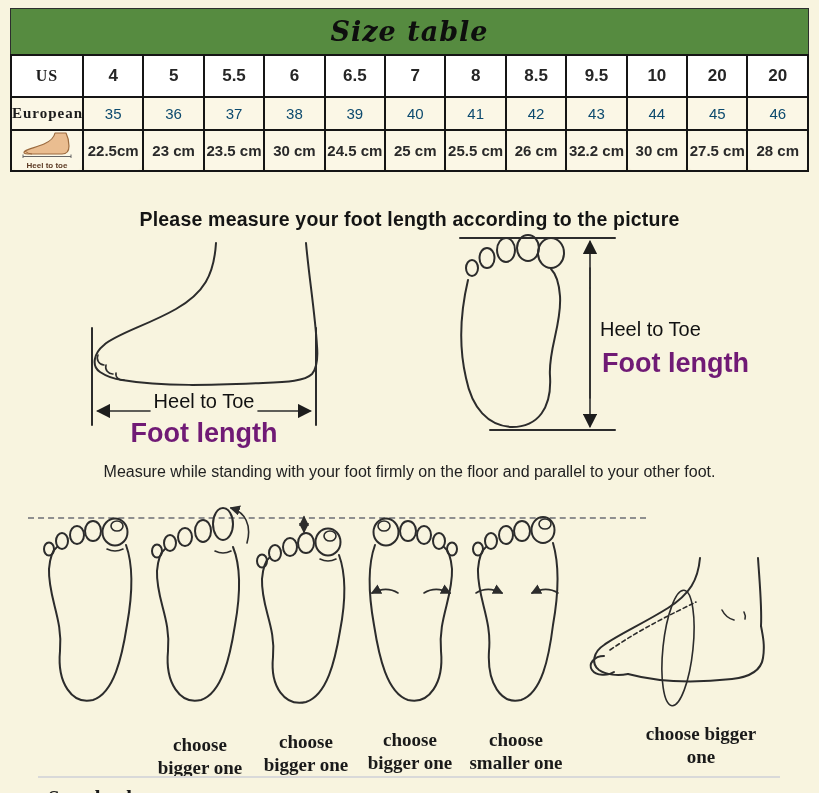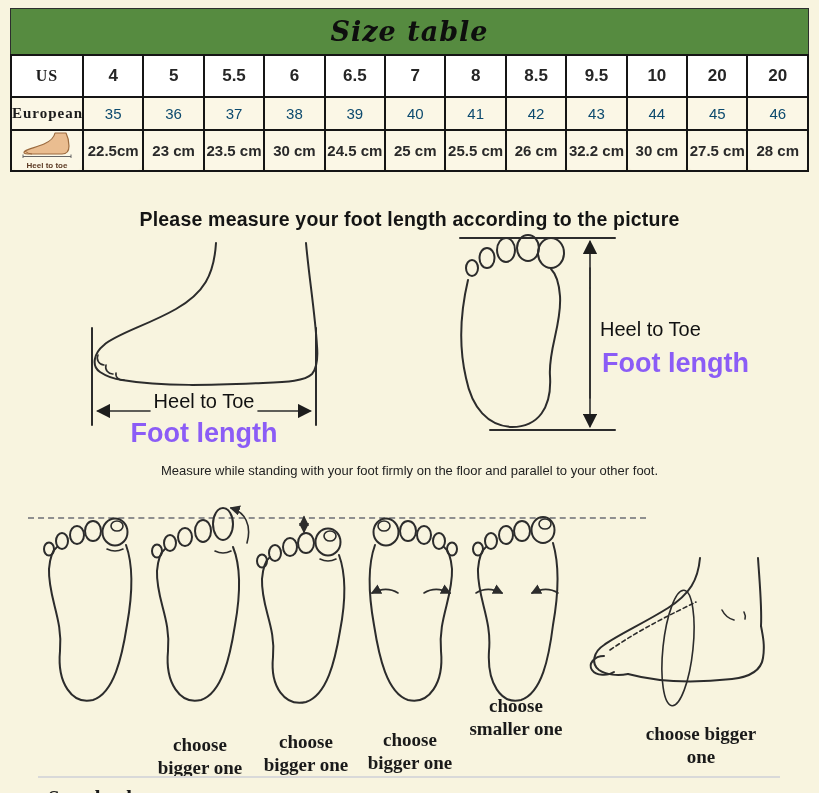--- a/index.html
+++ b/index.html
@@ -39,42 +39,42 @@
   tr.row-len td{font-weight:bold;font-size:15px;color:#2a2a2a;}
   .icon-cell{display:flex;flex-direction:column;align-items:center;justify-content:center;line-height:1;}
   .icon-cell .cap{font-size:8px;color:#5c3a24;margin-top:1px;font-family:"Liberation Sans",sans-serif;}
   
   .heading{
     position:absolute;top:208px;left:0;width:100%;text-align:center;
     font-weight:bold;font-size:19.5px;color:#141414;letter-spacing:.2px;
   }
   .note{
     position:absolute;top:463px;left:0;width:100%;text-align:center;
-    font-size:13px;color:#222;
+    font-size:16px;color:#222;
   }
   
   .diagram-left{position:absolute;left:58px;top:233px;width:310px;height:228px;}
   .diagram-left .hl{position:absolute;left:34px;width:224px;top:157px;text-align:center;font-size:20px;color:#111;}
   .diagram-left .fl{position:absolute;left:24px;width:244px;top:185px;text-align:center;font-size:27px;font-weight:bold;}
   .diagram-right{position:absolute;left:450px;top:228px;width:340px;height:232px;}
   .diagram-right .hl{position:absolute;left:150px;top:90px;font-size:20px;color:#111;}
   .diagram-right .fl{position:absolute;left:152px;top:120px;font-size:27px;font-weight:bold;}
-  .accent{color:#8b5cf6;}
+  .accent{color:#701a75;}
   
   .dashed-line{position:absolute;left:28px;top:517px;width:618px;height:0;border-top:2px dashed #8f8f8f;}
   .foot-fig{position:absolute;}
   .fg-label{
     position:absolute;text-align:center;font-family:"Liberation Serif",serif;
     font-weight:bold;color:#1a1a1a;font-size:19px;line-height:1.22;
   }
   .fg-label.one{left:30px;width:120px;top:740px;font-size:21px;margin-top:46px;}
   .fg-label.two{left:152px;width:96px;top:733px;}
   .fg-label.three{left:258px;width:96px;top:730px;}
   .fg-label.four{left:362px;width:96px;top:728px;}
-  .fg-label.five{left:462px;width:108px;top:694px;}
+  .fg-label.five{left:462px;width:108px;top:728px;}
   .fg-label.six{left:645px;width:112px;top:722px;}
   .bottom-rule{position:absolute;left:38px;top:776px;width:742px;height:0;border-top:2px solid #d9d9d9;}
   svg .ln{fill:none;stroke:#2c2c2c;stroke-width:2;stroke-linecap:round;stroke-linejoin:round;}
   svg .thin{fill:none;stroke:#2c2c2c;stroke-width:1.6;stroke-linecap:round;}
 </style>
 </head>
 <body>
 
 <div class="page">
 

